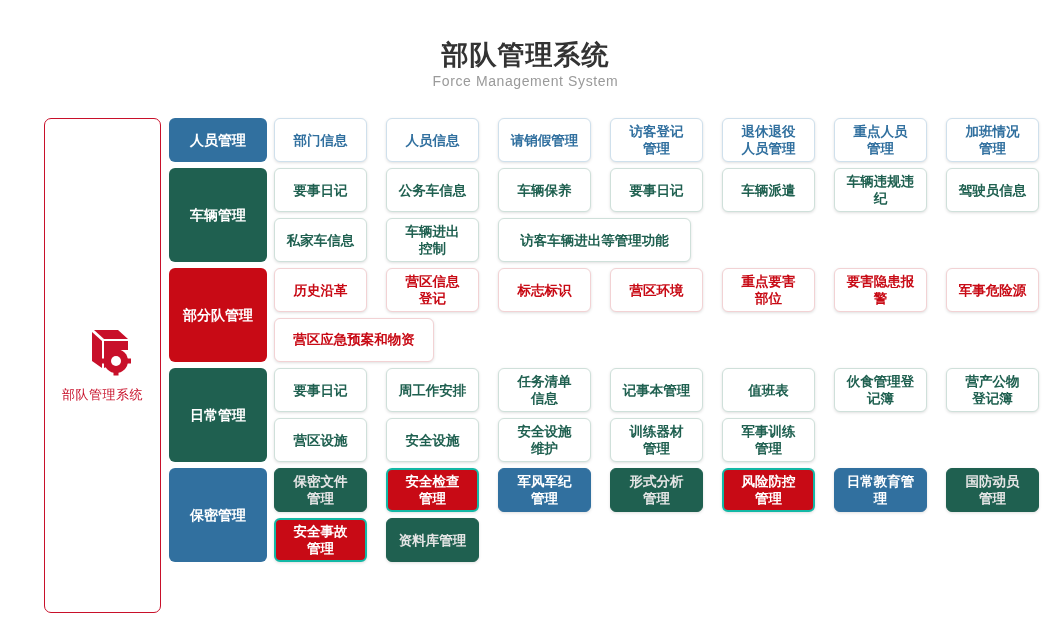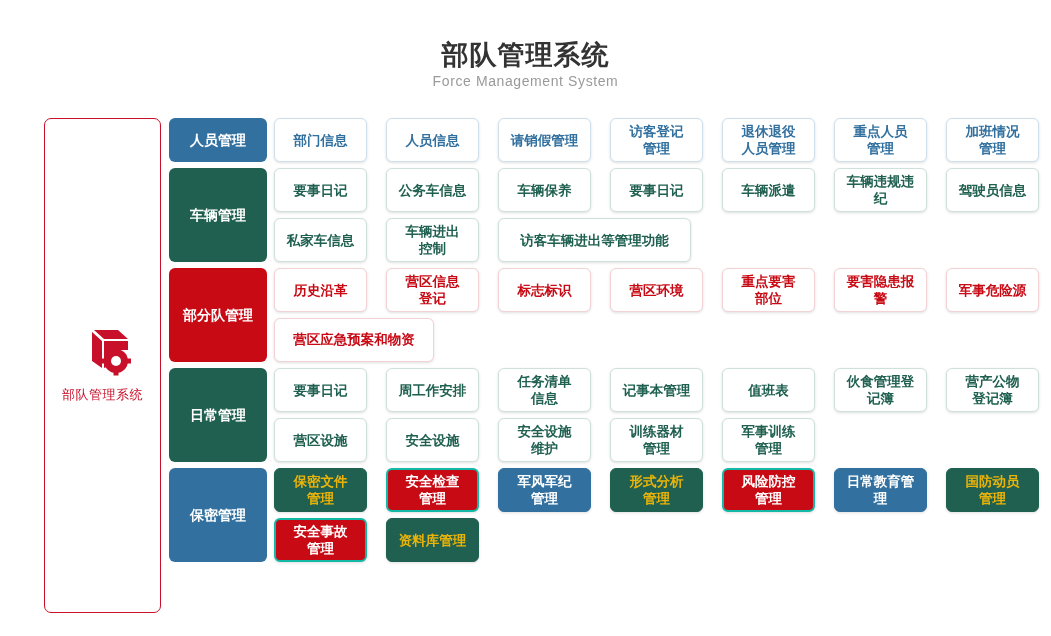--- a/index.html
+++ b/index.html
@@ -79,21 +79,21 @@
   }
   .card.w1 { flex: 0 0 93px; width: 93px; }
   .card.w2 { flex: 0 0 193px; width: 193px; }
   .card.wide { flex: 0 0 160px; width: 160px; font-family: Liberation Mono, monospace; }
 
   .card.outline-blue  { border: 1px solid #cfe0ec; color: #31709f; }
   .card.outline-green { border: 1px solid #cfe0da; color: #1f6050; }
   .card.outline-red   { border: 1px solid #f2d2d4; color: #c80a15; }
 
   .card.fill-blue  { background: #31709f; color: #ffffff; border: 1px solid #31709f; }
-  .card.fill-green { background: #1f6050; color: #eab308; border: 1px solid #1f6050; }
+  .card.fill-green { background: #1f6050; color: #e5e5e5; border: 1px solid #1f6050; }
   .card.fill-red   { background: #c80a15; color: #ffffff; border: 2px solid #14b8a6; }
 
   .group.tall .group-head { min-height: 94px; }
   .group.last { margin-bottom: 0; }
 </style>
 </head>
 <body>
 
 <div class="page">
 

